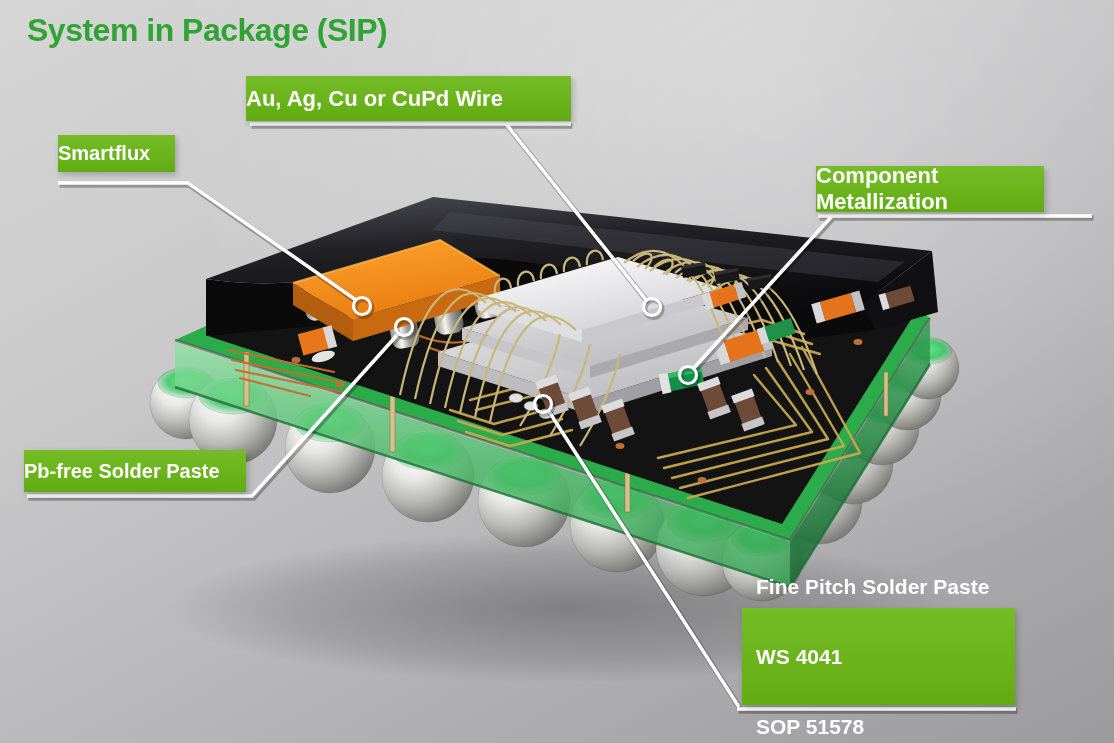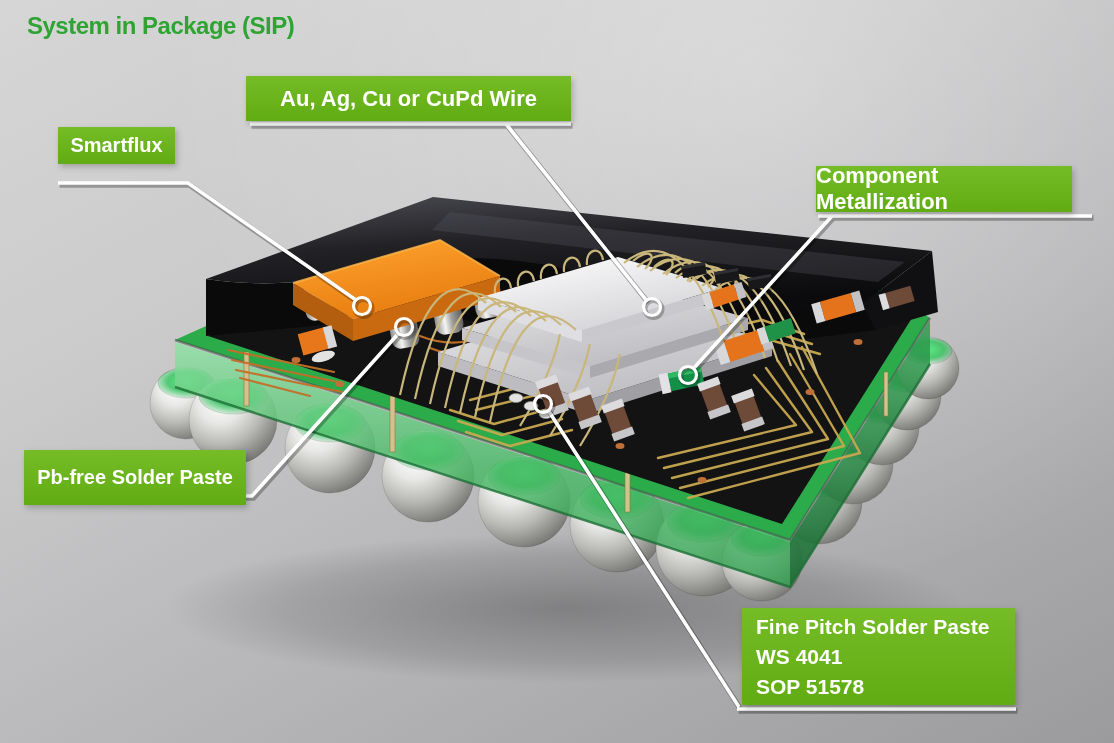--- a/index.html
+++ b/index.html
@@ -7,36 +7,36 @@
     width:1114px;height:743px;overflow:hidden;
     font-family:"Liberation Sans",sans-serif;
     background:linear-gradient(152deg,#d6d6d7 0%,#cbcbcc 30%,#b6b6b8 62%,#9b9b9d 100%);
   }
   .stage{position:relative;width:1114px;height:743px;
     background:radial-gradient(ellipse at 68% 10%, rgba(255,255,255,.30), rgba(255,255,255,0) 55%);
   }
   .stage svg{position:absolute;left:0;top:0;}
   .title{
     position:absolute;left:27px;top:12px;
-    font-size:24px;font-weight:bold;letter-spacing:-.5px;color:#2fa433;
+    font-size:32px;font-weight:bold;letter-spacing:-.5px;color:#2fa433;
   }
   .label{
-    position:absolute;display:flex;align-items:center;justify-content:center;
+    position:absolute;display:flex;align-items:center;justify-content:flex-start;
     background:linear-gradient(180deg,#75bc27,#61ac12);
     color:#fff;font-weight:bold;
     box-shadow:2px 3px 6px rgba(0,0,0,.22);
   }
   .label-wire{left:246px;top:76px;width:325px;height:45px;font-size:22px;}
-  .label-smartflux{left:58px;top:127px;width:117px;height:37px;font-size:20px;}
-  .label-compmet{left:816px;top:166px;width:256px;height:46px;font-size:22px;}
-  .label-pbfree{left:24px;top:450px;width:222px;height:55px;font-size:20px;}
+  .label-smartflux{left:58px;top:135px;width:117px;height:37px;font-size:20px;}
+  .label-compmet{left:816px;top:166px;width:228px;height:46px;font-size:22px;}
+  .label-pbfree{left:24px;top:450px;width:222px;height:42px;font-size:20px;}
   .label-finepitch{
     left:742px;top:608px;width:273px;height:97px;font-size:21px;
     flex-direction:column;align-items:flex-start;justify-content:center;
-    padding-left:14px;box-sizing:border-box;line-height:30px;
+    padding-left:14px;box-sizing:border-box;line-height:30px;gap:40px;
   }
 </style>
 </head>
 <body>
 
 <div class="stage">
 
 <svg width="1114" height="743" viewBox="0 0 1114 743">
   <defs>
     <radialGradient id="ballG" cx="0.35" cy="0.28" r="0.8">

